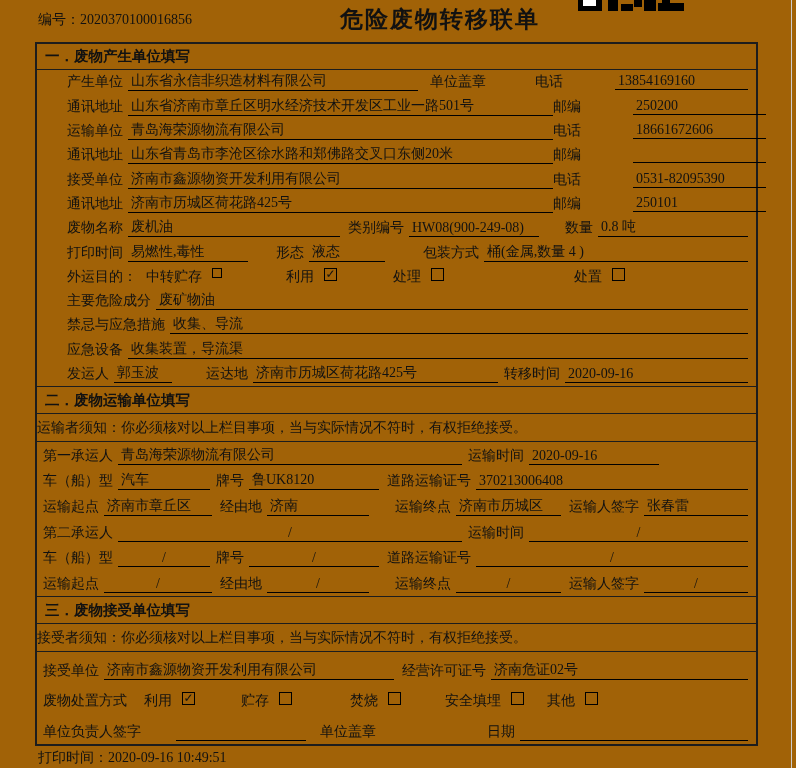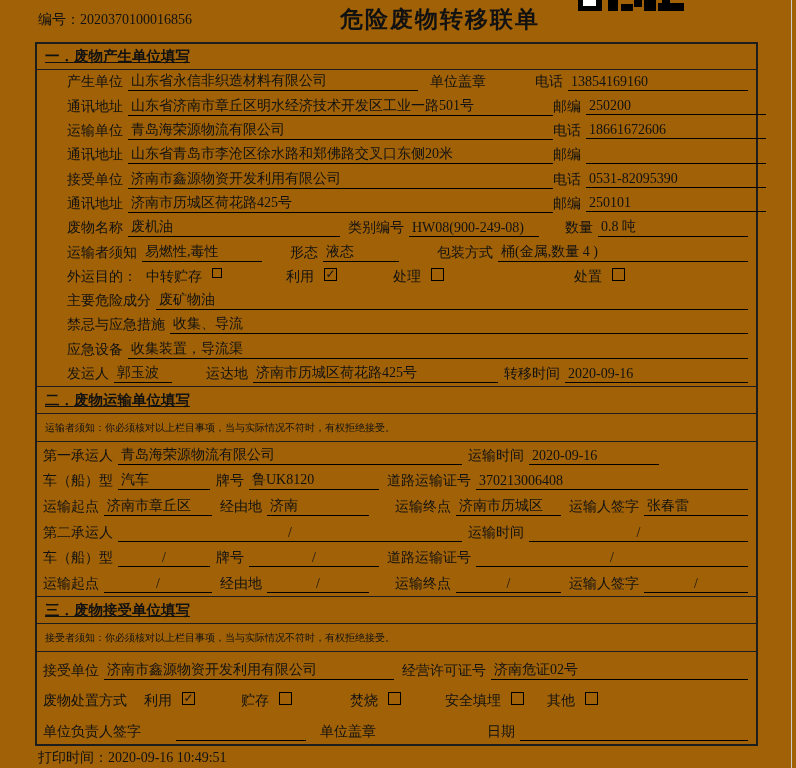--- a/index.html
+++ b/index.html
@@ -19,43 +19,42 @@
   .page-edge { position: absolute; right: 4px; top: 0; width: 1px; height: 768px; background: #cccccc; }
 
   .form-table {
     position: absolute; left: 35px; top: 42px; width: 723px; height: 704px;
     border: 2px solid #1d1d1d; display: flex; flex-direction: column;
   }
   .sec-title {
     flex: none; height: 26px; line-height: 24px; padding-left: 8px;
     font-weight: bold; font-size: 14.5px; border-bottom: 1.5px solid #1d1d1d;
     font-family: "Liberation Sans", "DejaVu Sans", sans-serif;
-    text-decoration: underline;
   }
   .sec-title.bt { border-top: 1.5px solid #1d1d1d; height: 28px; line-height: 26px; }
   .notice {
-    flex: none; height: 28px; display: flex; align-items: center; padding-left: 8px;
-    font-size: 10px; border-bottom: 1.5px solid #1d1d1d; white-space: nowrap;
+    flex: none; height: 28px; display: flex; align-items: center; padding-left: 0;
+    font-size: 14px; border-bottom: 1.5px solid #1d1d1d; white-space: nowrap;
   }
   .rows { display: flex; flex-direction: column; flex: none; }
   .rows-s1 { height: 316px; padding-left: 24px; }
   .rows-s2 { height: 154px; }
   .rows-s3 { flex: 1; }
   .row {
     flex: 1; display: flex; align-items: flex-end; min-width: 0;
     padding: 0 8px 3px 6px; font-size: 14px;
   }
   .lbl { white-space: nowrap; flex: none; padding-right: 5px; }
   .val {
     border-bottom: 1px solid #000000; padding: 0 3px; white-space: nowrap;
     overflow: hidden; flex: none; min-height: 17px;
   }
   .fill { flex: 1; }
   .ctr { text-align: center; }
-  .rg { margin-left: auto; width: 213px; display: flex; align-items: center; flex: none; }
+  .rg { margin-left: auto; width: 213px; display: flex; align-items: flex-start; flex: none; gap: 47px; }
   .cb { display: flex; align-items: flex-start; flex: none; }
   .cb .lbl { padding-right: 10px; }
   .box {
     display: inline-block; width: 13px; height: 13px; border: 1px solid #000000;
     line-height: 11px; text-align: center; font-size: 12px; margin-bottom: 1px; flex: none;
   }
   .box.sm { width: 10px; height: 10px; line-height: 8px; font-size: 9px; }
   .footer { position: absolute; left: 38px; top: 749px; font-size: 14px; white-space: nowrap; }
 </style>
 </head>
@@ -143,21 +142,21 @@
       <div class="row">
         <span class="lbl">废物名称</span>
         <span class="val" style="width:212px">废机油</span>
         <span class="lbl" style="margin-left:8px">类别编号</span>
         <span class="val" style="width:130px">HW08(900-249-08)</span>
         <span class="lbl" style="margin-left:26px">数量</span>
         <span class="val fill">0.8 吨</span>
       </div>
 
       <div class="row">
-        <span class="lbl">运输者须知</span>
+        <span class="lbl">打印时间</span>
         <span class="val" style="width:120px">易燃性,毒性</span>
         <span class="lbl" style="margin-left:28px">形态</span>
         <span class="val" style="width:76px">液态</span>
         <span class="lbl" style="margin-left:38px">包装方式</span>
         <span class="val fill">桶(金属,数量 4 )</span>
       </div>
 
       <div class="row">
         <span class="lbl">外运目的：</span>
         <span class="cb" style="margin-left:4px">

